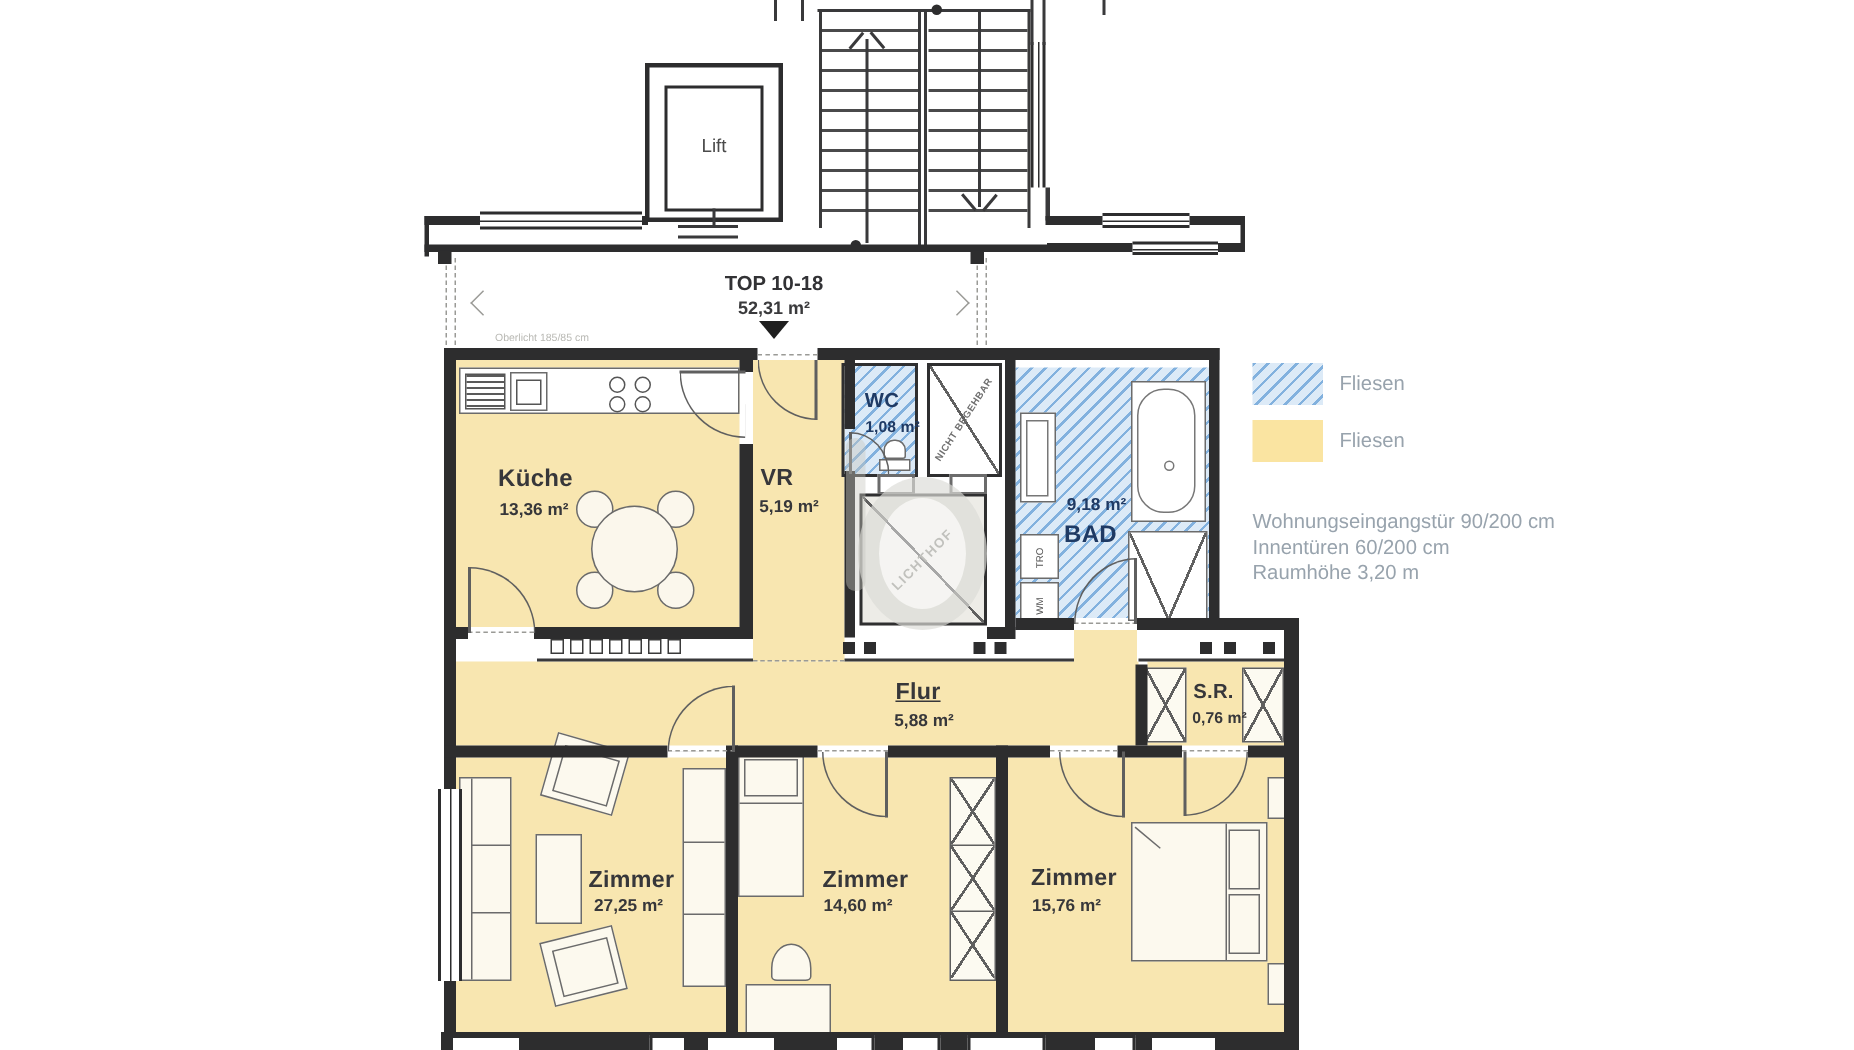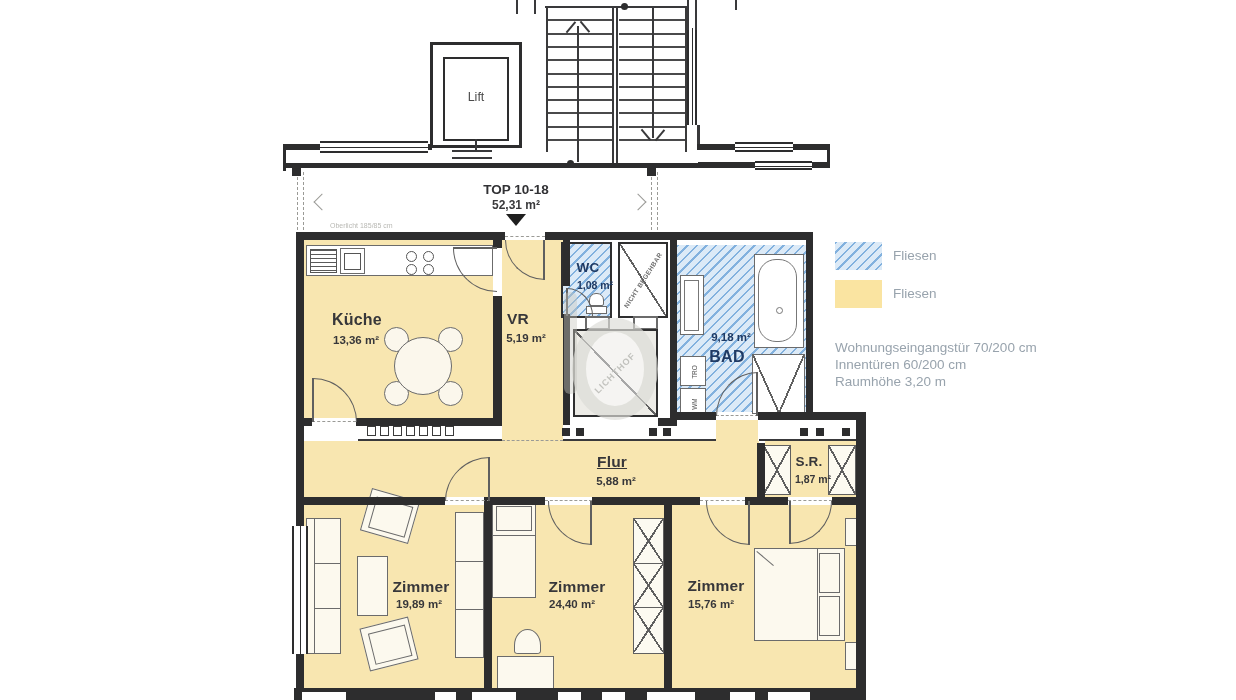--- a/index.html
+++ b/index.html
@@ -301,29 +301,29 @@
   <div class="rarea" style="left:356px;top:340px;">13,36 m²</div>
   <div class="rname" style="left:518px;top:319px;">VR</div>
   <div class="rarea" style="left:526px;top:338px;">5,19 m²</div>
   <div class="rname wet small-name" style="left:588px;top:267px;">WC</div>
   <div class="rarea wet small-area" style="left:595px;top:285px;">1,08 m²</div>
   <div class="rname wet" style="left:727px;top:318px;font-size:16px;margin-top:39px;">BAD</div>
   <div class="rarea wet" style="left:731px;top:337px;">9,18 m²</div>
   <div class="rname" style="left:612px;top:462px;text-decoration:underline;">Flur</div>
   <div class="rarea" style="left:616px;top:481px;">5,88 m²</div>
   <div class="rname small-name" style="left:809px;top:461px;">S.R.</div>
-  <div class="rarea small-area" style="left:813px;top:479px;">1,87 m²</div>
+  <div class="rarea small-area" style="left:813px;top:479px;">0,76 m²</div>
   <div class="rname" style="left:421px;top:587px;">Zimmer</div>
-  <div class="rarea" style="left:419px;top:604px;">19,89 m²</div>
+  <div class="rarea" style="left:419px;top:604px;">27,25 m²</div>
   <div class="rname" style="left:577px;top:587px;">Zimmer</div>
-  <div class="rarea" style="left:572px;top:604px;">24,40 m²</div>
+  <div class="rarea" style="left:572px;top:604px;">14,60 m²</div>
   <div class="rname" style="left:716px;top:586px;">Zimmer</div>
   <div class="rarea" style="left:711px;top:604px;">15,76 m²</div>
 
   <div class="a hatch" style="left:835px;top:242px;width:47px;height:28px;"></div>
   <div class="legend-label" style="left:893px;top:248px;">Fliesen</div>
   <div class="a" style="left:835px;top:280px;width:47px;height:28px;background:#FAE4A1;"></div>
   <div class="legend-label" style="left:893px;top:286px;">Fliesen</div>
-  <div class="note" style="left:835px;top:340px;">Wohnungseingangstür 70/200 cm</div>
+  <div class="note" style="left:835px;top:340px;">Wohnungseingangstür 90/200 cm</div>
   <div class="note" style="left:835px;top:357px;">Innentüren 60/200 cm</div>
   <div class="note" style="left:835px;top:374px;">Raumhöhe 3,20 m</div>
 
 </div>
 
 </body></html>

